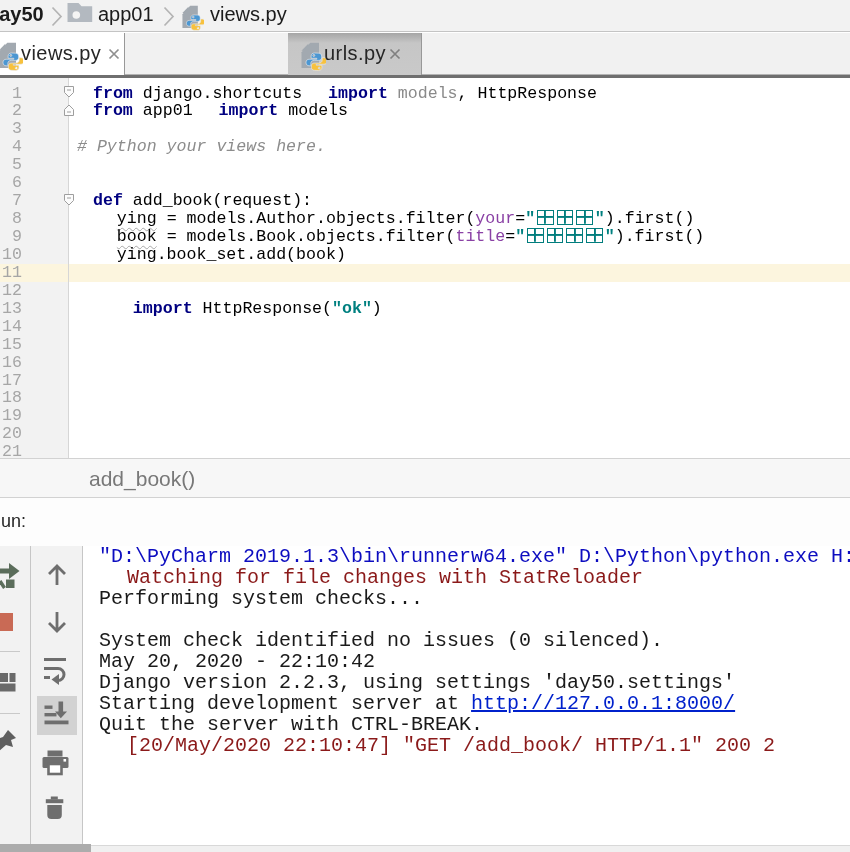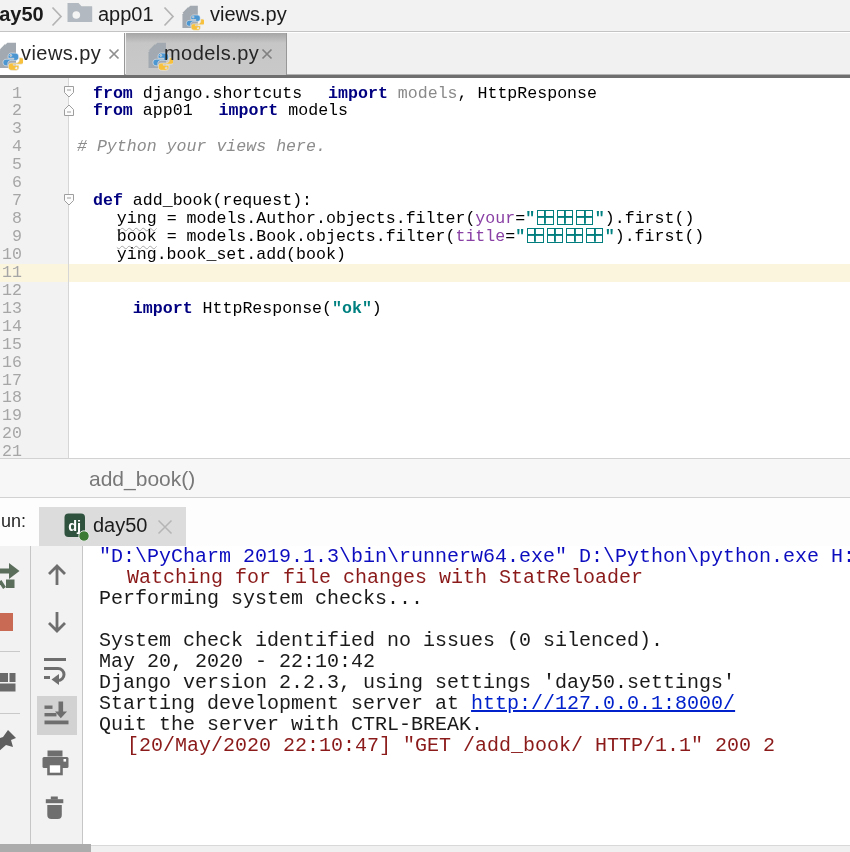--- a/index.html
+++ b/index.html
@@ -84,31 +84,31 @@
       <g transform="translate(-3.65,0.92) scale(1.42)">
         <path d="M12.1,7.1 c-1.5,0 -2.4,0.8 -2.4,2.1 v1.6 h4.0 v0.7 h-5.4 c-1.4,0 -2.2,0.9 -2.2,2.3 c0,1.4 0.8,2.3 2.2,2.3 h1.2 v-1.7 c0-1.3 1-2.1 2.4-2.1 h3.2 c1.2,0 2-0.8 2-2.0 v-1.0 c0-1.3 -0.9,-2.1 -2.3,-2.1 z m-0.5,1.0 a0.7,0.7 0 1 1 0,1.4 a0.7,0.7 0 1 1 0,-1.4 z" fill="#4C97D2" stroke="#E9EBED" stroke-width="0.45"></path>
         <path d="M14.9,19.4 c1.5,0 2.4,-0.8 2.4,-2.1 v-1.6 h-4.0 v-0.7 h5.4 c1.4,0 2.2,-0.9 2.2,-2.3 c0,-1.4 -0.8,-2.3 -2.2,-2.3 h-1.2 v1.7 c0,1.3 -1,2.1 -2.4,2.1 h-3.2 c-1.2,0 -2,0.8 -2,2.0 v1.0 c0,1.3 0.9,2.1 2.3,2.1 z m0.5,-1.0 a0.7,0.7 0 1 1 0,-1.4 a0.7,0.7 0 1 1 0,1.4 z" fill="#F7C13D" stroke="#E9EBED" stroke-width="0.45"></path>
       </g>
     </svg>
     <div class="tabtxt" style="left:21px;">views.py</div>
     <svg class="icon" style="left:107px;top:14px;" width="14" height="14" viewBox="0 0 14 14">
         <path d="M2.5,2.5 L11.5,11.5 M11.5,2.5 L2.5,11.5" stroke="#8F8F8F" stroke-width="1.7"></path>
       </svg>
   </div>
-  <div class="tab inactive" style="left:126px;width:161px;">
-    <svg class="icon" style="left:22px;top:9px;" width="25" height="29" viewBox="0 0 25 29">
+  <div class="tab inactive" style="left:288px;width:134px;">
+    <svg class="icon" style="left:13px;top:9px;" width="25" height="29" viewBox="0 0 25 29">
       <path d="M0.4,8.8 L7.3,1.8 L7.3,8.8 Z" fill="#A2A9B0"></path>
       <path d="M9.3,0.7 L18,0.7 L18,26 L0.5,26 L0.5,10.2 Z" fill="#A2A9B0"></path>
       <g transform="translate(-3.65,0.92) scale(1.42)">
         <path d="M12.1,7.1 c-1.5,0 -2.4,0.8 -2.4,2.1 v1.6 h4.0 v0.7 h-5.4 c-1.4,0 -2.2,0.9 -2.2,2.3 c0,1.4 0.8,2.3 2.2,2.3 h1.2 v-1.7 c0-1.3 1-2.1 2.4-2.1 h3.2 c1.2,0 2-0.8 2-2.0 v-1.0 c0-1.3 -0.9,-2.1 -2.3,-2.1 z m-0.5,1.0 a0.7,0.7 0 1 1 0,1.4 a0.7,0.7 0 1 1 0,-1.4 z" fill="#4C97D2" stroke="#E9EBED" stroke-width="0.45"></path>
         <path d="M14.9,19.4 c1.5,0 2.4,-0.8 2.4,-2.1 v-1.6 h-4.0 v-0.7 h5.4 c1.4,0 2.2,-0.9 2.2,-2.3 c0,-1.4 -0.8,-2.3 -2.2,-2.3 h-1.2 v1.7 c0,1.3 -1,2.1 -2.4,2.1 h-3.2 c-1.2,0 -2,0.8 -2,2.0 v1.0 c0,1.3 0.9,2.1 2.3,2.1 z m0.5,-1.0 a0.7,0.7 0 1 1 0,-1.4 a0.7,0.7 0 1 1 0,1.4 z" fill="#F7C13D" stroke="#E9EBED" stroke-width="0.45"></path>
       </g>
     </svg>
-    <div class="tabtxt" style="left:38px;">models.py</div>
-    <svg class="icon" style="left:134px;top:14px;" width="14" height="14" viewBox="0 0 14 14">
+    <div class="tabtxt" style="left:36px;">urls.py</div>
+    <svg class="icon" style="left:100px;top:14px;" width="14" height="14" viewBox="0 0 14 14">
         <path d="M2.5,2.5 L11.5,11.5 M11.5,2.5 L2.5,11.5" stroke="#808080" stroke-width="1.7"></path>
       </svg>
   </div>
 </div>
 <div id="darkline" class="abs"></div>
 <div id="darkline2" class="abs"></div>
 
 <div id="editor" class="abs">
   <div id="gutterbg" class="abs"></div>
   <div id="caretrow" class="abs"></div>
@@ -160,31 +160,20 @@
 
     <span class="kw">import</span> HttpResponse(<span class="str">"ok"</span>)</pre>
 </div>
 
 <div id="structbar" class="abs">
   <div class="abs" style="left:89px;top:8px;font-size:21px;color:#787878;">add_book()</div>
 </div>
 
 <div id="runhdr" class="abs">
   <div class="abs" style="left:-12px;top:13px;font-size:18px;color:#262626;">Run:</div>
-  <div id="runtab">
-    <svg class="icon" style="left:25px;top:6px;" width="30" height="32" viewBox="0 0 30 32">
-      <rect x="0.5" y="0.5" width="20.5" height="23.5" rx="4" fill="#2F523E"></rect>
-      <text x="10.6" y="17.5" font-family="Liberation Sans" font-size="14.5" font-weight="bold" fill="#fff" text-anchor="middle">dj</text>
-      <circle cx="20" cy="23" r="5.2" fill="#3A7A33" stroke="#F2F2F2" stroke-width="0.9"></circle>
-    </svg>
-    <div class="abs" style="left:54px;top:7px;font-size:20px;color:#1b1b1b;">day50</div>
-    <svg class="icon" style="left:118px;top:12px;" width="16" height="16" viewBox="0 0 16 16">
-        <path d="M1.5,1.5 L14.5,14.5 M14.5,1.5 L1.5,14.5" stroke="#B5B5B5" stroke-width="1.5"></path>
-      </svg>
-  </div>
 </div>
 
 <div id="consolewrap" class="abs">
   <div id="col1" class="abs">
     <svg class="icon" style="left:0px;top:16px;" width="24" height="30" viewBox="0 0 24 30">
       <rect x="0" y="6.5" width="9" height="5" fill="#5B6D5B"></rect>
       <polygon points="9,1 19.5,9 9,17" fill="#5B6D5B"></polygon>
       <rect x="6" y="17.5" width="8.5" height="8.5" fill="#5B6D5B"></rect>
       <path d="M0,19 L4.5,26" stroke="#5B6D5B" stroke-width="3.4"></path>
     </svg>

